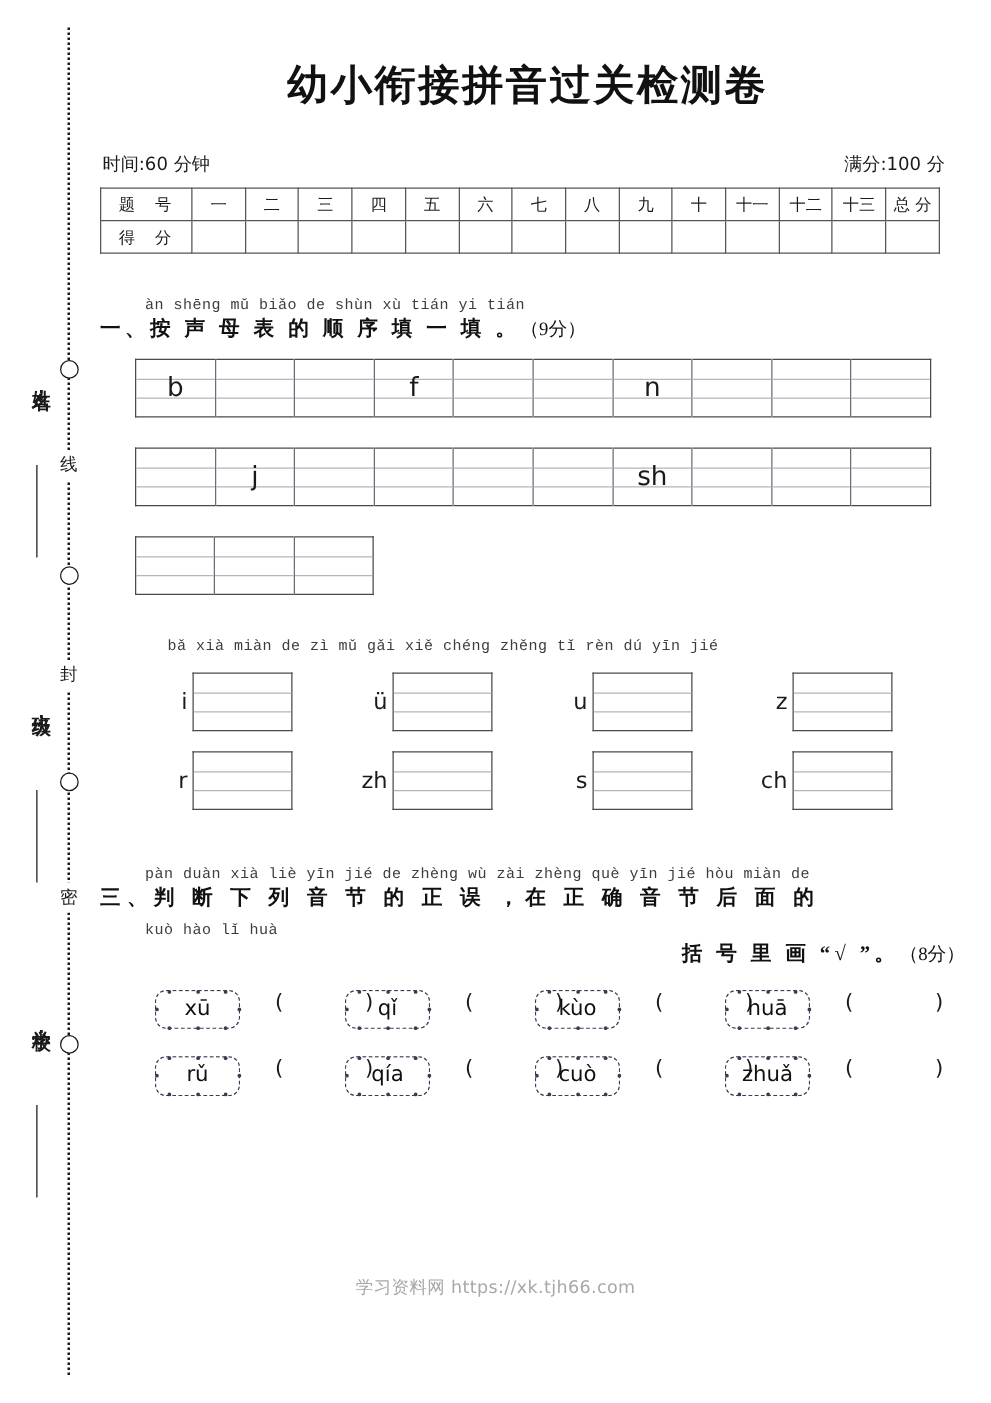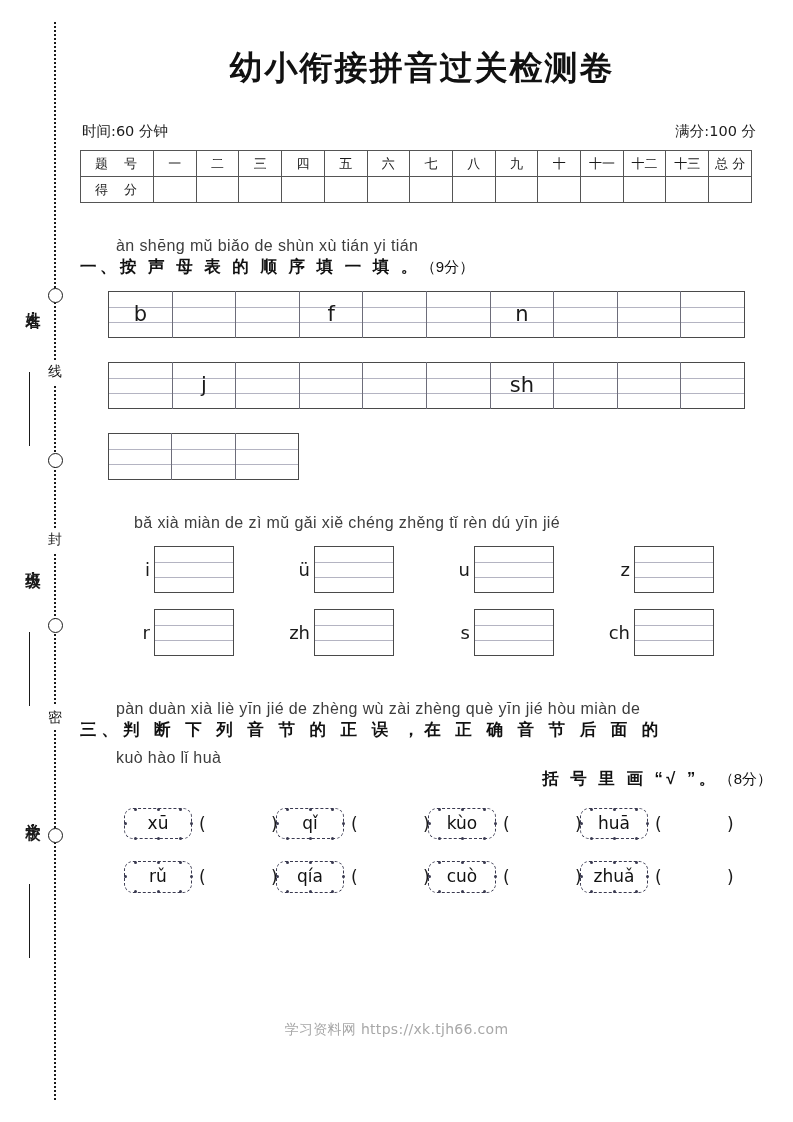--- a/index.html
+++ b/index.html
@@ -137,35 +137,35 @@
     width: 66px;
     letter-spacing: 6px;
     padding-left: 5px;
   }
 
   
   .section { position: relative; }
 
   .q-pinyin {
     margin: 0 0 1px 44px;
-    font-size: 16px;
+    font-size: 12px;
     color: #3d3d3d;
     letter-spacing: 0.4px;
-    font-family: Liberation Sans, sans-serif;
+    font-family: Liberation Mono, monospace;
     white-space: nowrap;
   }
   .q-pinyin.indent2 { margin-left: 62px; }
   .q-pinyin.indent3 { margin-left: 44px; }
 
   .q-title {
     margin: 0 0 0 8px;
     font-size: 16.5px;
     font-weight: bold;
     letter-spacing: 3.5px;
-    font-family: Liberation Sans, sans-serif;
+    font-family: Liberation Serif, serif;
     color: #111111;
     white-space: nowrap;
   }
   .q-title .score { font-weight: normal; letter-spacing: 0; font-size: 15px; }
   .q-title.wide { letter-spacing: 5px; }
 
   
   .pingrid {
     border-collapse: collapse;
     table-layout: fixed;
@@ -243,22 +243,23 @@
 
   
   .syl-block { margin: 18px 0 0 52px; }
   .syl-row {
     display: flex;
     align-items: center;
     margin-bottom: 22px;
   }
   .syl-item {
     display: flex;
-    align-items: center;
+    align-items: flex-start;
     width: 152px;
+    gap: 21px;
   }
   .syl-box {
     position: relative;
     min-width: 48px;
     padding: 4px 9px;
     border: 1.6px dashed #3a3a50;
     border-radius: 9px;
     font-size: 17px;
     font-family: "DejaVu Sans", sans-serif;
     text-align: center;

